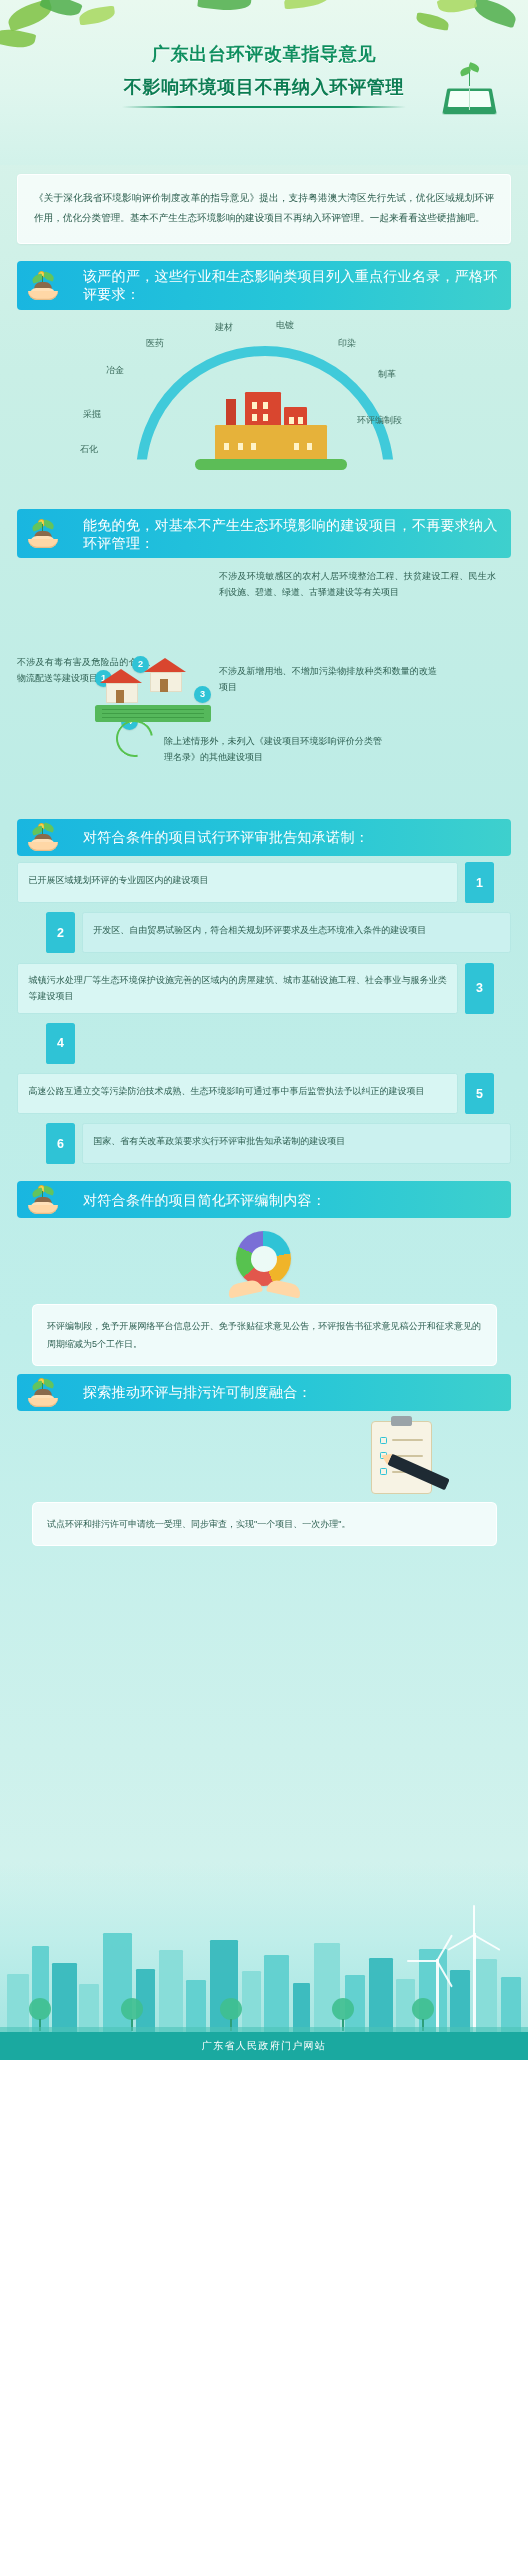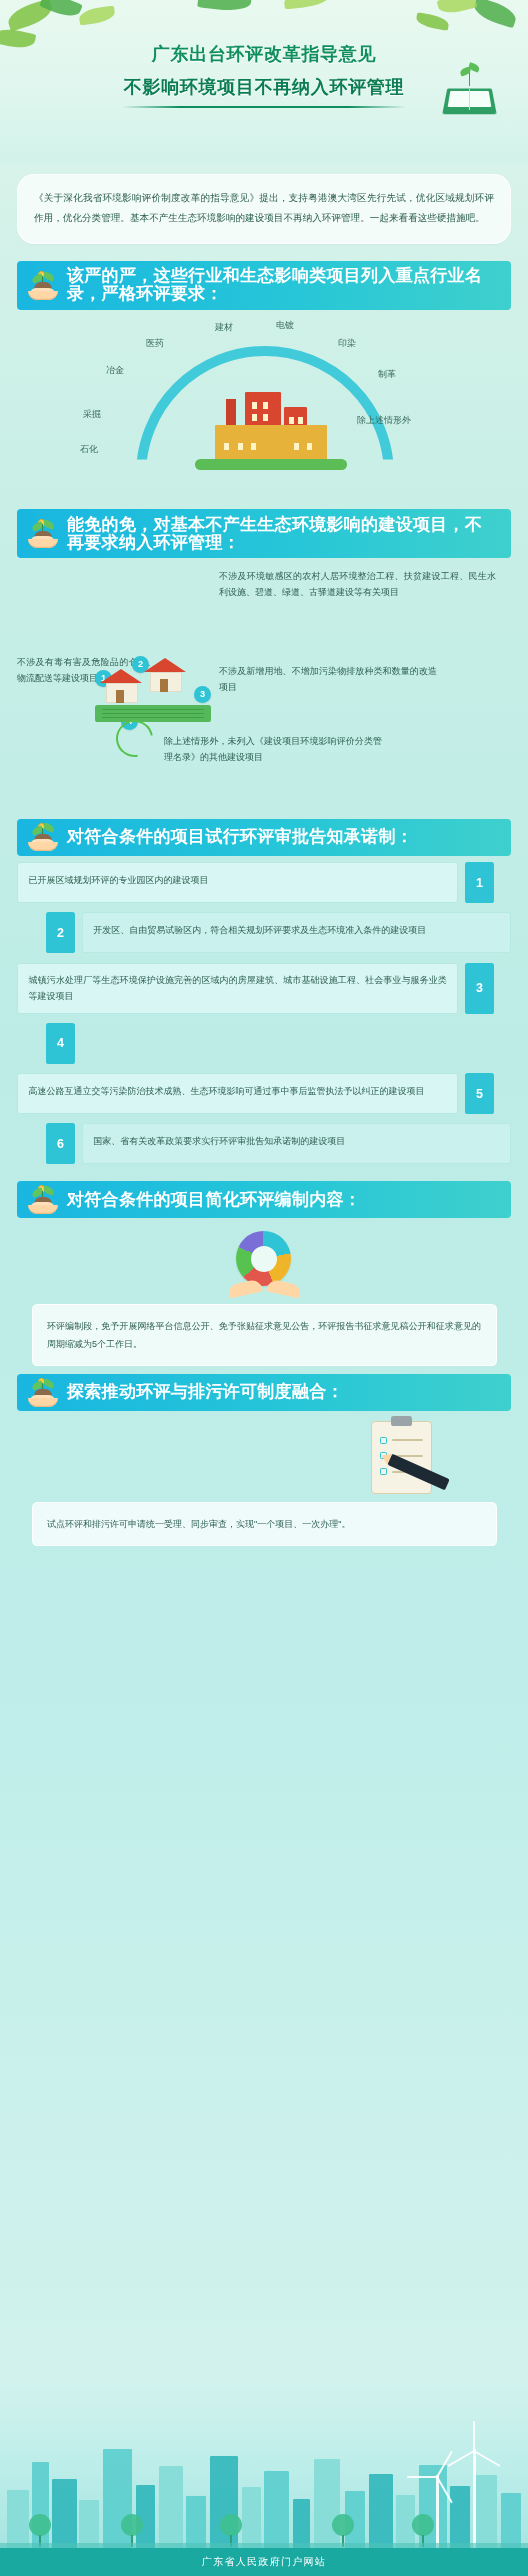--- a/index.html
+++ b/index.html
@@ -4,21 +4,21 @@
 <style>
   * { box-sizing: border-box; margin: 0; padding: 0; }
   html, body {
     width: 528px;
     font-family: "Liberation Sans", sans-serif;
     background: #ffffff;
   }
   .page {
     position: relative;
     width: 528px;
-    height: 2576px;
+    height: 2060px;
     overflow: hidden;
     background: linear-gradient(180deg, #eafaf3 0%, #d8f3ea 6%, #c9efe6 18%, #bdece6 40%, #bfeeea 65%, #cdf1ec 85%, #d8f4ef 100%);
   }
   
   .leaf {
     position: absolute;
     background: #7ec242;
     border-radius: 60% 10% 60% 10%;
     opacity: .85;
   }
@@ -105,21 +105,21 @@
   }
   .sprout .lf.a { left: -1.3px; top: 5.3px; transform: rotate(-18deg); }
   .sprout .lf.b { left: 8px; top: 1.3px; transform: rotate(22deg) scaleX(-1); }
 
   
   .intro-card {
     position: relative;
     margin: 9.2px 17px 0;
     background: rgba(255,255,255,.72);
     border: 0.7px solid rgba(255,255,255,.9);
-    border-radius: 17px;
+    border-radius: 4px;
     padding: 13.2px 16px 14.5px;
     box-shadow: 0 0.7px 2px rgba(0,0,0,.04);
   }
   .intro-card p {
     font-size: 9.6px;
     line-height: 20px;
     color: #2a5c4c;
     text-align: justify;
   }
 
@@ -131,24 +131,25 @@
     min-height: 37px;
     background: linear-gradient(90deg,#19b6e0 0%, #26c6d8 55%, #3ed0cd 100%);
     border-radius: 4px;
     display: flex;
     align-items: center;
     padding: 6.6px 12px 6.6px 50px;
   }
   .banner.tall { min-height: 49px; }
   .banner-title {
     color: #ffffff;
-    font-size: 17px;
-    font-weight: bold;
+    font-size: 14px;
+    font-weight: normal;
     line-height: 18px;
     letter-spacing: 0.3px;
+    margin-left: 16px;
   }
   
   .badge {
     position: absolute;
     left: 6.6px;
     top: 50%;
     transform: translateY(-50%);
     width: 38px; height: 34px;
   }
   .badge .hand {
@@ -621,21 +622,21 @@
         <div class="grass"></div>
       </div>
 
       <div class="lbl" style="left:129px;top:22.5px;">医药</div>
       <div class="lbl" style="left:198px;top:6.6px;">建材</div>
       <div class="lbl" style="left:259px;top:5.3px;">电镀</div>
       <div class="lbl" style="left:321px;top:22.5px;">印染</div>
       <div class="lbl" style="left:89px;top:50px;">冶金</div>
       <div class="lbl" style="left:361px;top:54px;">制革</div>
       <div class="lbl" style="left:66px;top:94px;">采掘</div>
-      <div class="lbl" style="left:340px;top:100px;">除上述情形外</div>
+      <div class="lbl" style="left:340px;top:100px;">环评编制段</div>
       <div class="lbl" style="left:63px;top:129px;">石化</div>
     </div>
   </div>
 
   <div class="section">
     <div class="banner tall">
       <div class="badge">
         <div class="coin"></div>
         <div class="leaf2 l"></div>
         <div class="leaf2 r"></div>

